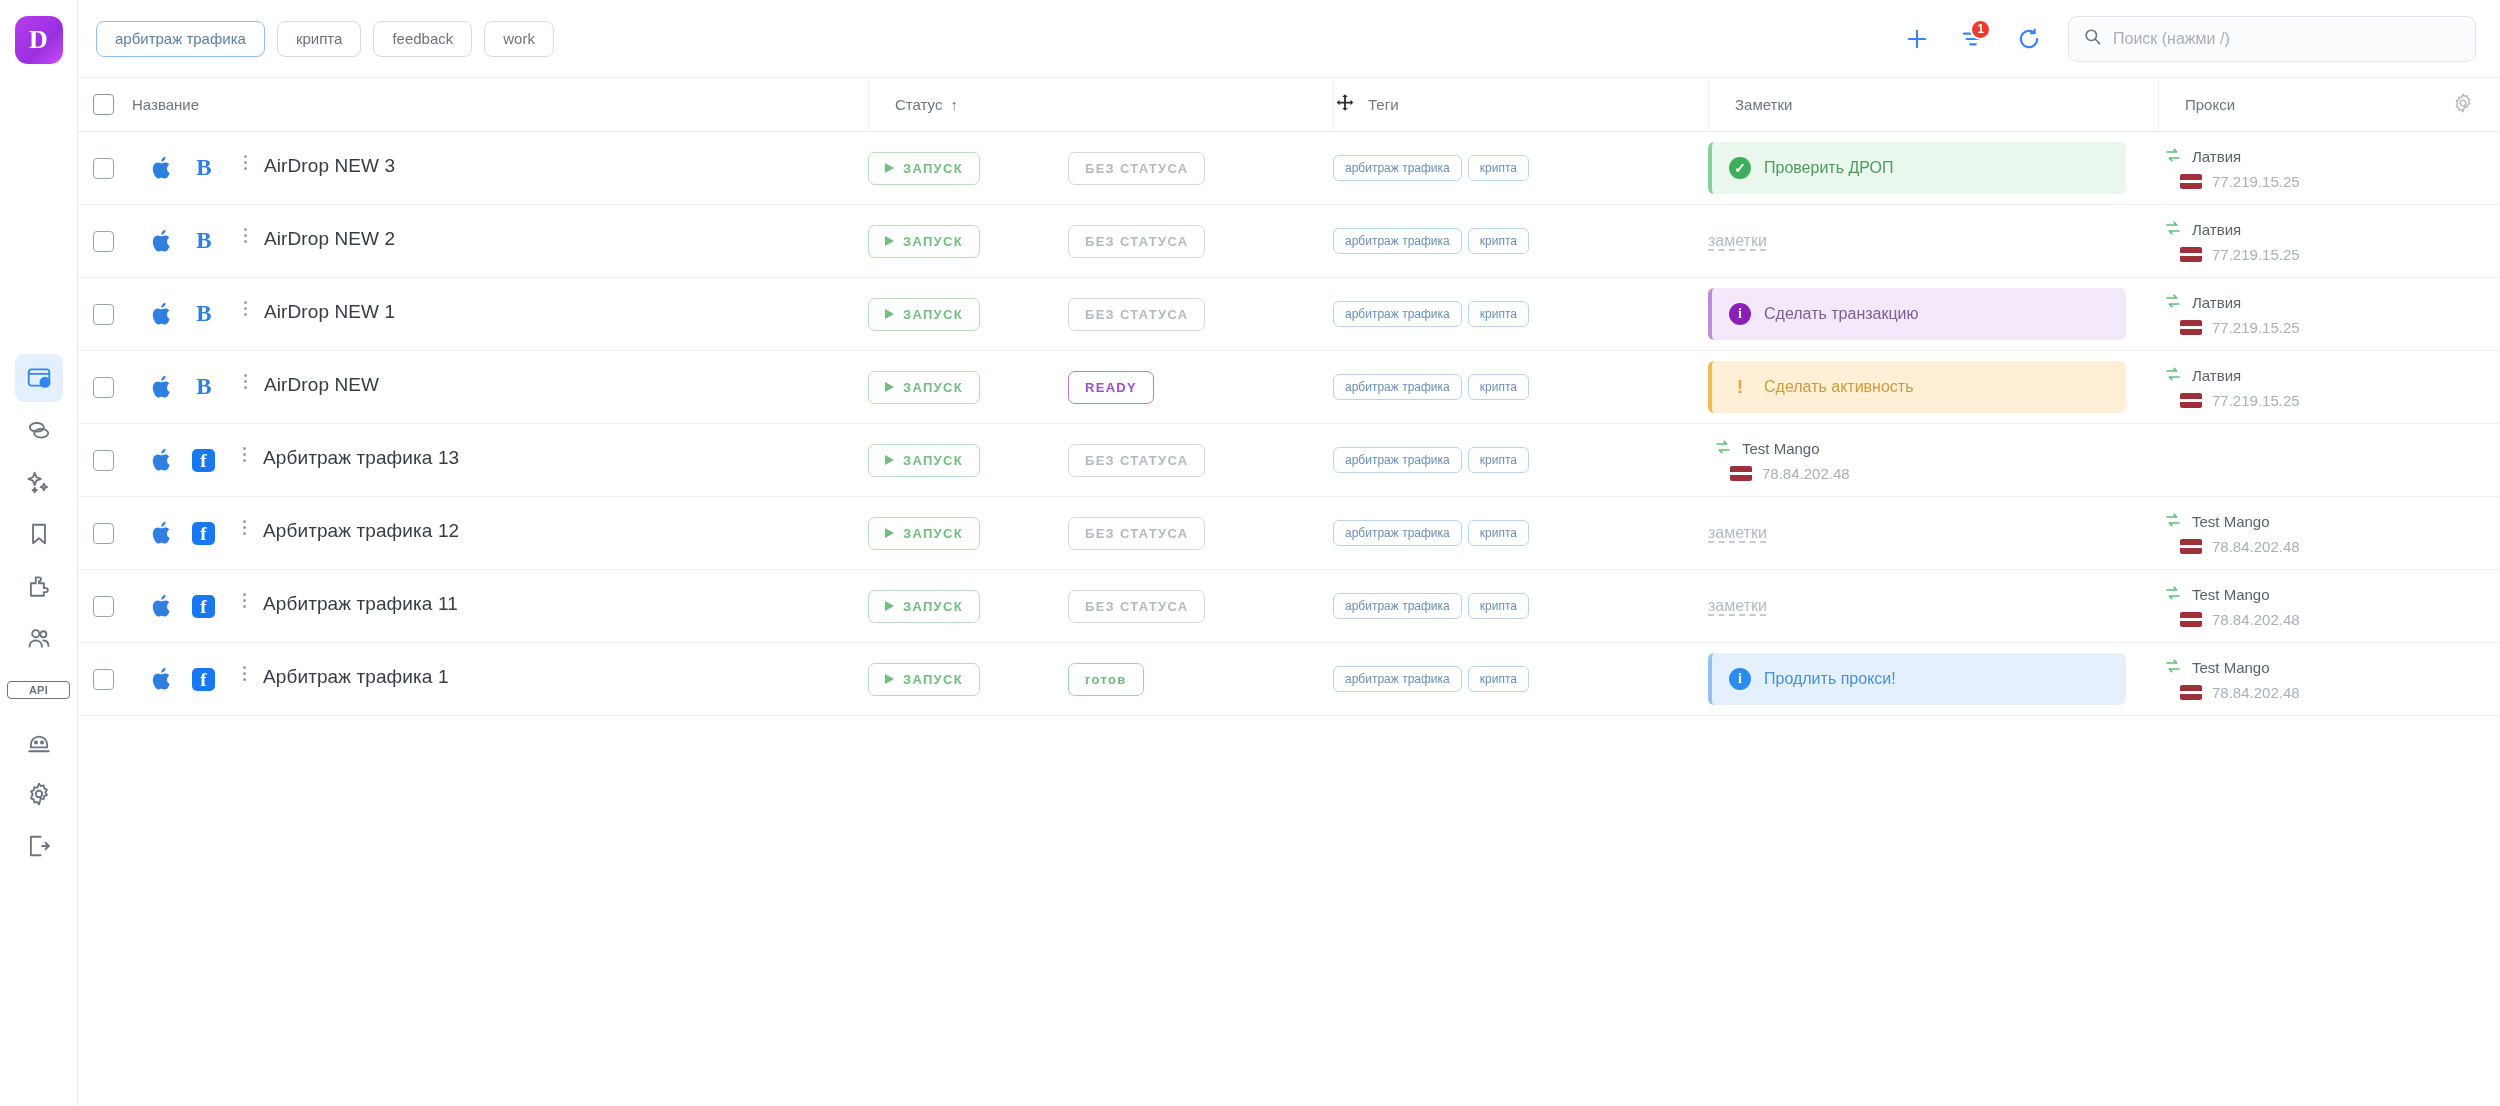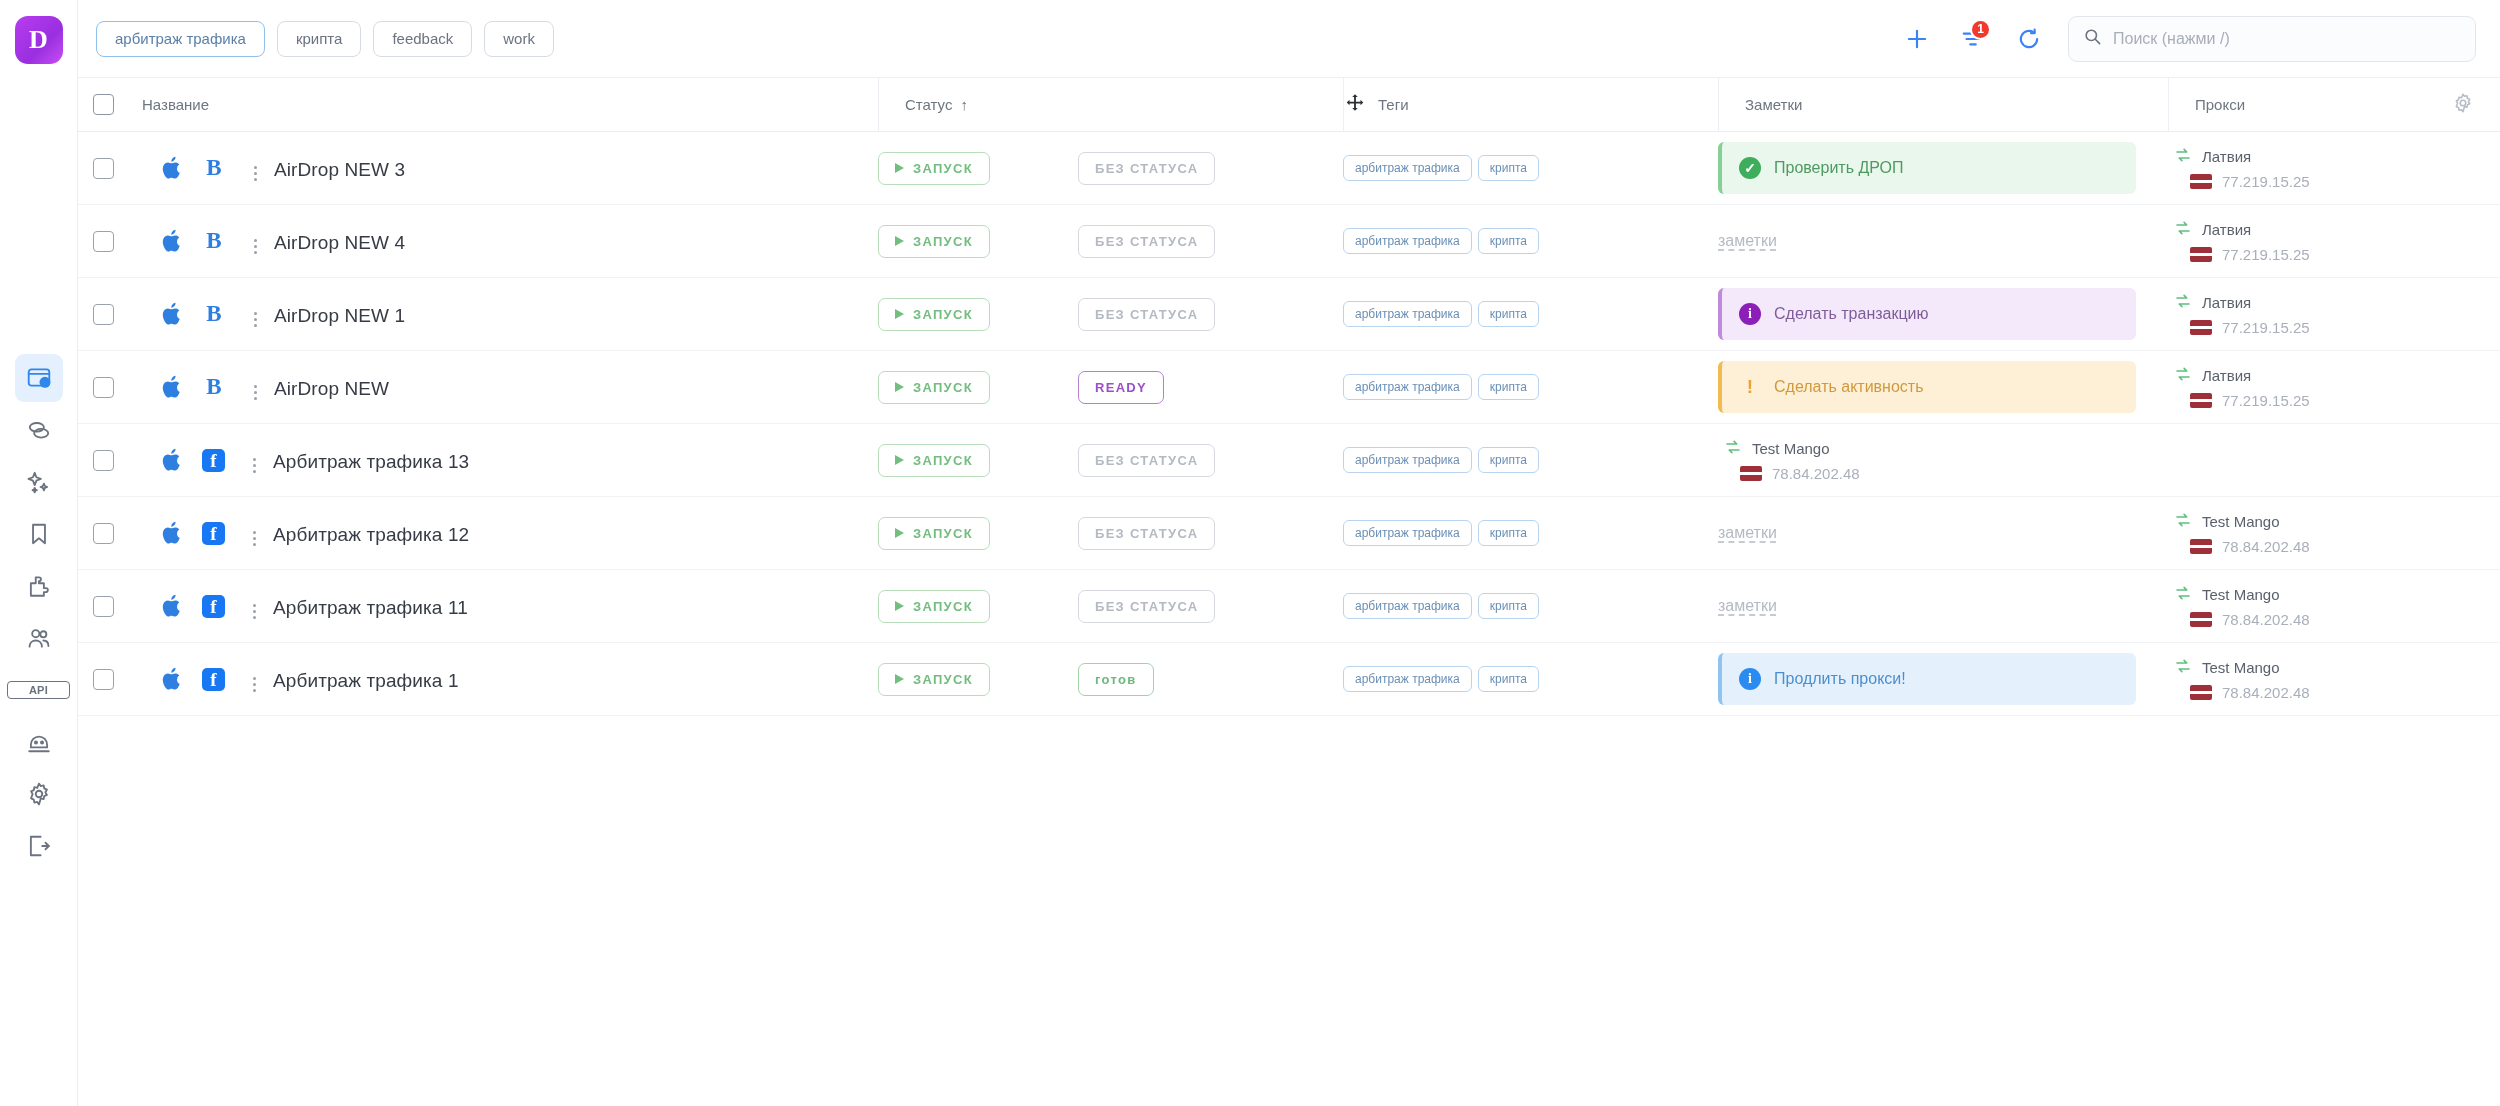--- a/index.html
+++ b/index.html
@@ -98,21 +98,21 @@
     border-bottom: 1px solid #e9ecf1;
     font-size: 15px; color: #6e7681;
     background: #fff;
   }
   .trow {
     height: 73px; display: flex; align-items: center;
     border-bottom: 1px solid #f0f2f5;
     background: #fff;
   }
   .c-check  { width: 50px; min-width: 50px; display:flex; align-items:center; justify-content:center; }
-  .c-name   { width: 740px; min-width: 740px; display:flex; align-items:flex-end; gap: 0; margin-left: 10px; }
+  .c-name   { width: 740px; min-width: 740px; display:flex; align-items:flex-start; gap: 0; }
   .c-status { width: 200px; min-width: 200px; }
   .c-stat2  { width: 265px; min-width: 265px; }
   .c-tags   { width: 375px; min-width: 375px; }
   .c-notes  { width: 450px; min-width: 450px; }
   .c-proxy  { flex: 1; min-width: 300px; }
   .hdr-pad-name { padding-left: 4px; }
   .hdr-sep { border-left: 1px solid #eceff3; height: 54px; display: flex; align-items: center; padding-left: 26px; }
 
   .cbox {
     width: 21px; height: 21px; border: 1.6px solid #9aa2ae;
@@ -420,21 +420,21 @@
                 <svg class="apple" viewBox="0 0 24 28">
                   <path d="M16.4 14.7c0-3 2.4-4.4 2.5-4.5-1.4-2-3.5-2.3-4.2-2.3-1.8-.2-3.5 1-4.4 1-.9 0-2.3-1-3.8-1C4.6 7.9 2.8 9 1.8 10.9c-2 3.5-.5 8.7 1.4 11.6.9 1.4 2.1 3 3.6 2.9 1.4-.1 2-.9 3.7-.9s2.2.9 3.8.9c1.6 0 2.6-1.4 3.5-2.8 1.1-1.6 1.6-3.2 1.6-3.3-.1 0-3-1.2-3-4.6zM13.6 5.4c.8-1 1.3-2.3 1.2-3.7-1.2.1-2.6.8-3.4 1.8-.7.9-1.4 2.3-1.2 3.6 1.3.1 2.6-.7 3.4-1.7z" fill="#2f7fe0"></path>
                 </svg>
                 <span class="btc">B</span>
               </span>
               <span class="kebab">
                 <i></i>
                 <i></i>
                 <i></i>
               </span>
-              <span class="pname">AirDrop NEW 4</span>
+              <span class="pname">AirDrop NEW 2</span>
             </div>
             <div class="c-status"><span class="btn-run">
                 <span class="tri"></span>
                 <span>ЗАПУСК</span>
               </span></div>
             <div class="c-stat2"><span class="st-badge">БЕЗ СТАТУСА</span></div>
             <div class="c-tags">
               <span class="tagwrap">
                 <span class="tag">арбитраж трафика</span>
                 <span class="tag">крипта</span>

